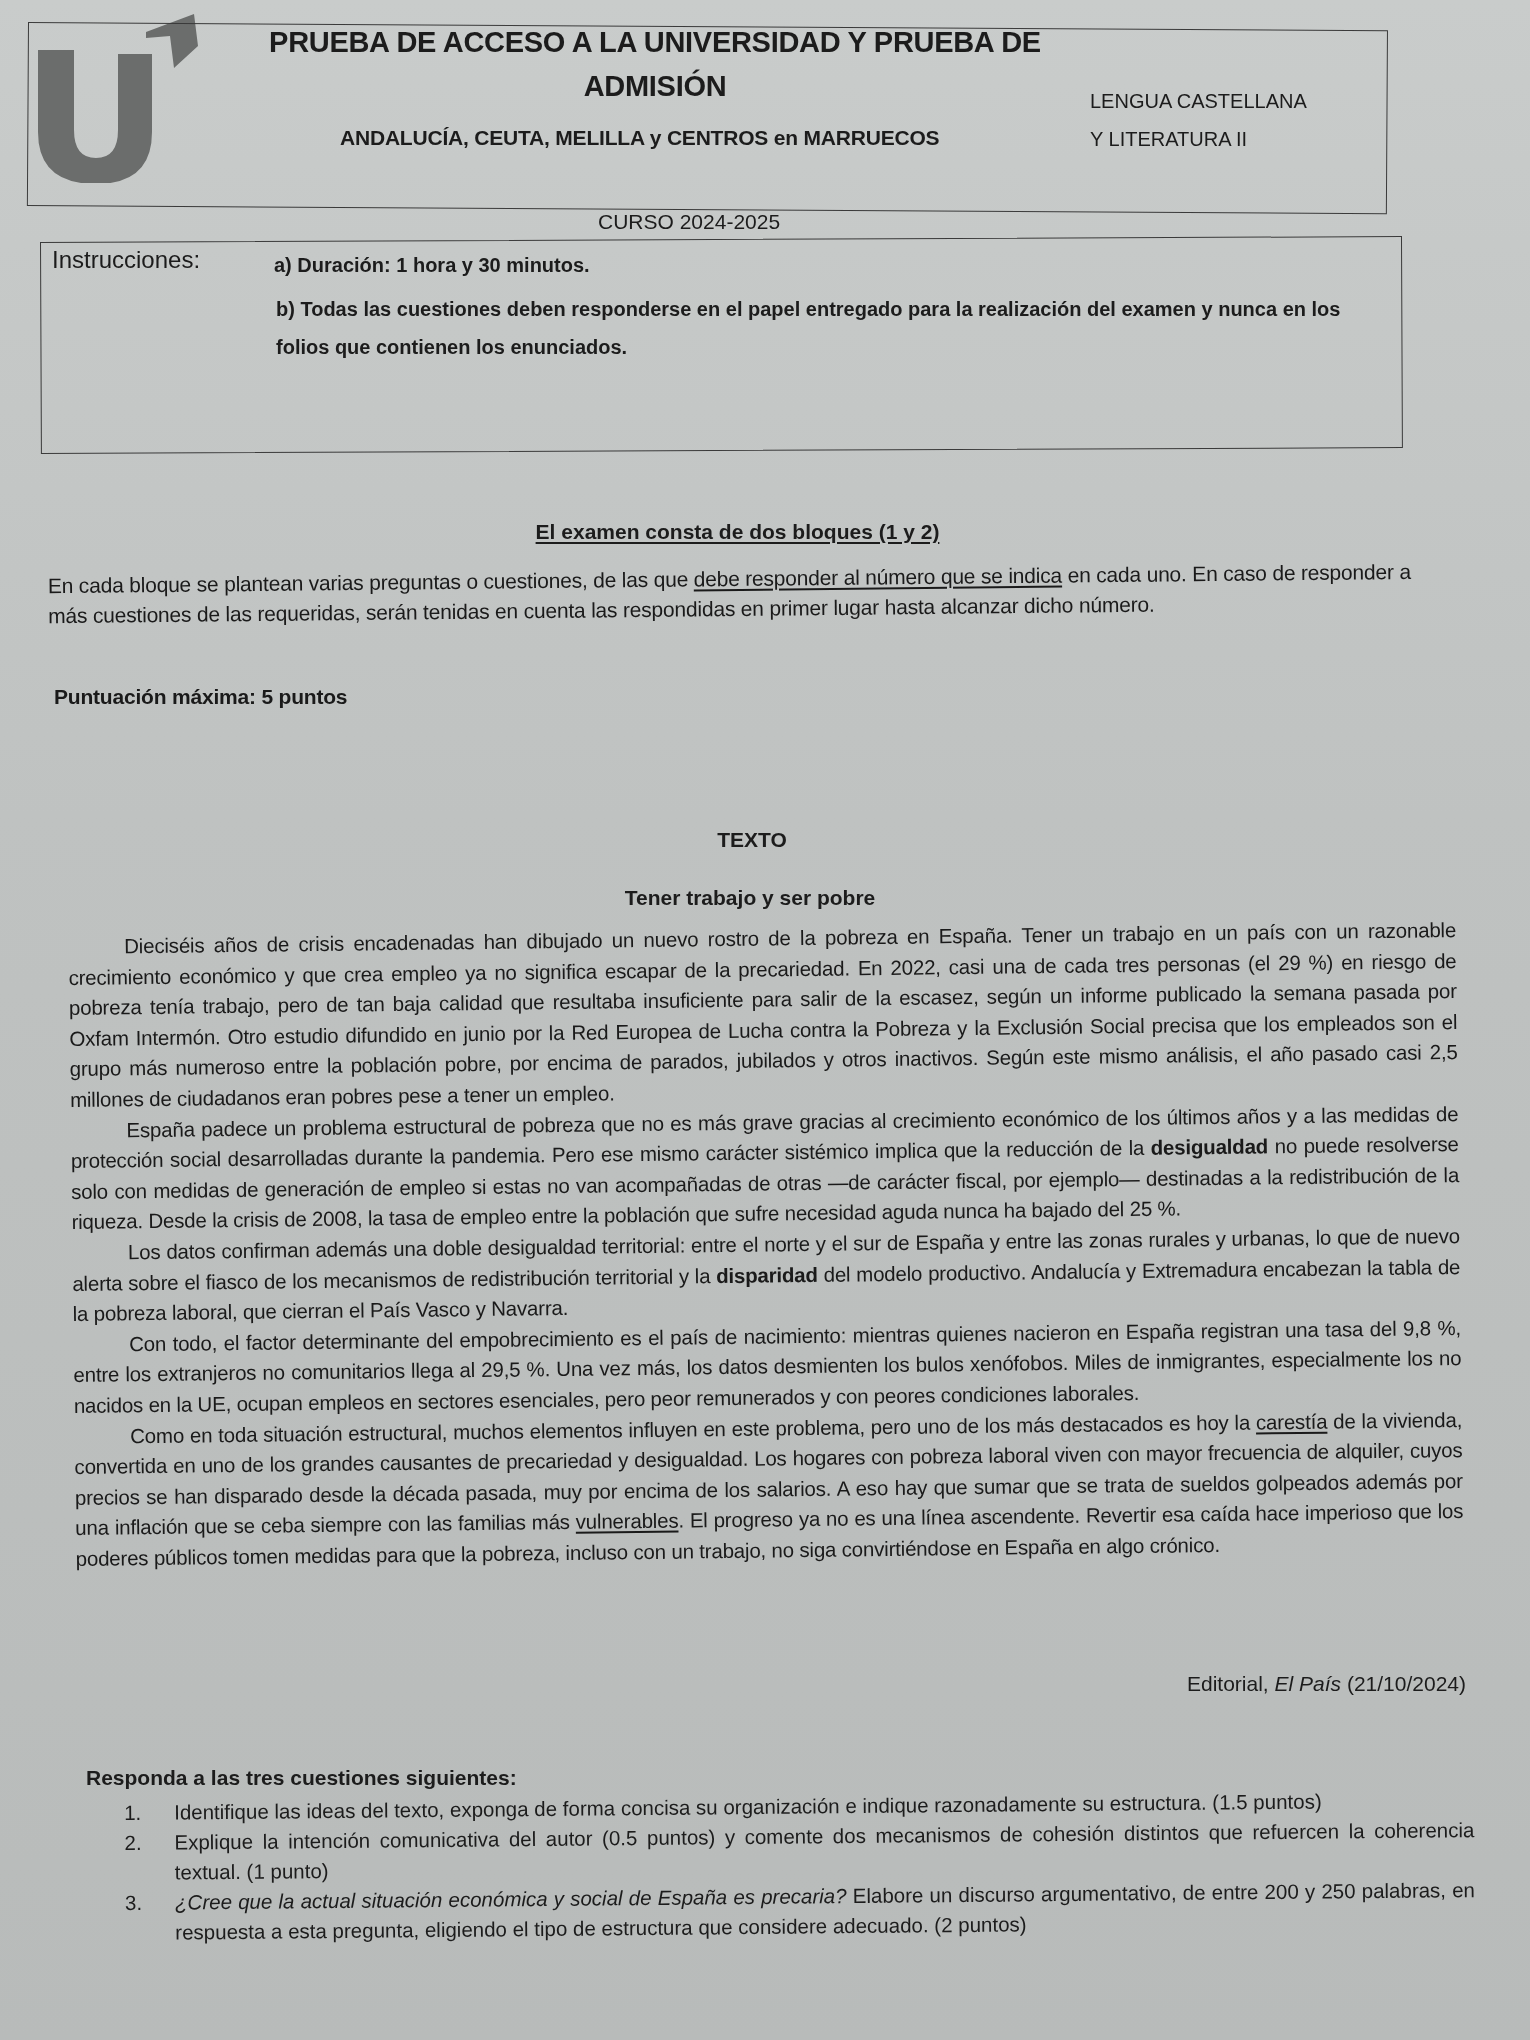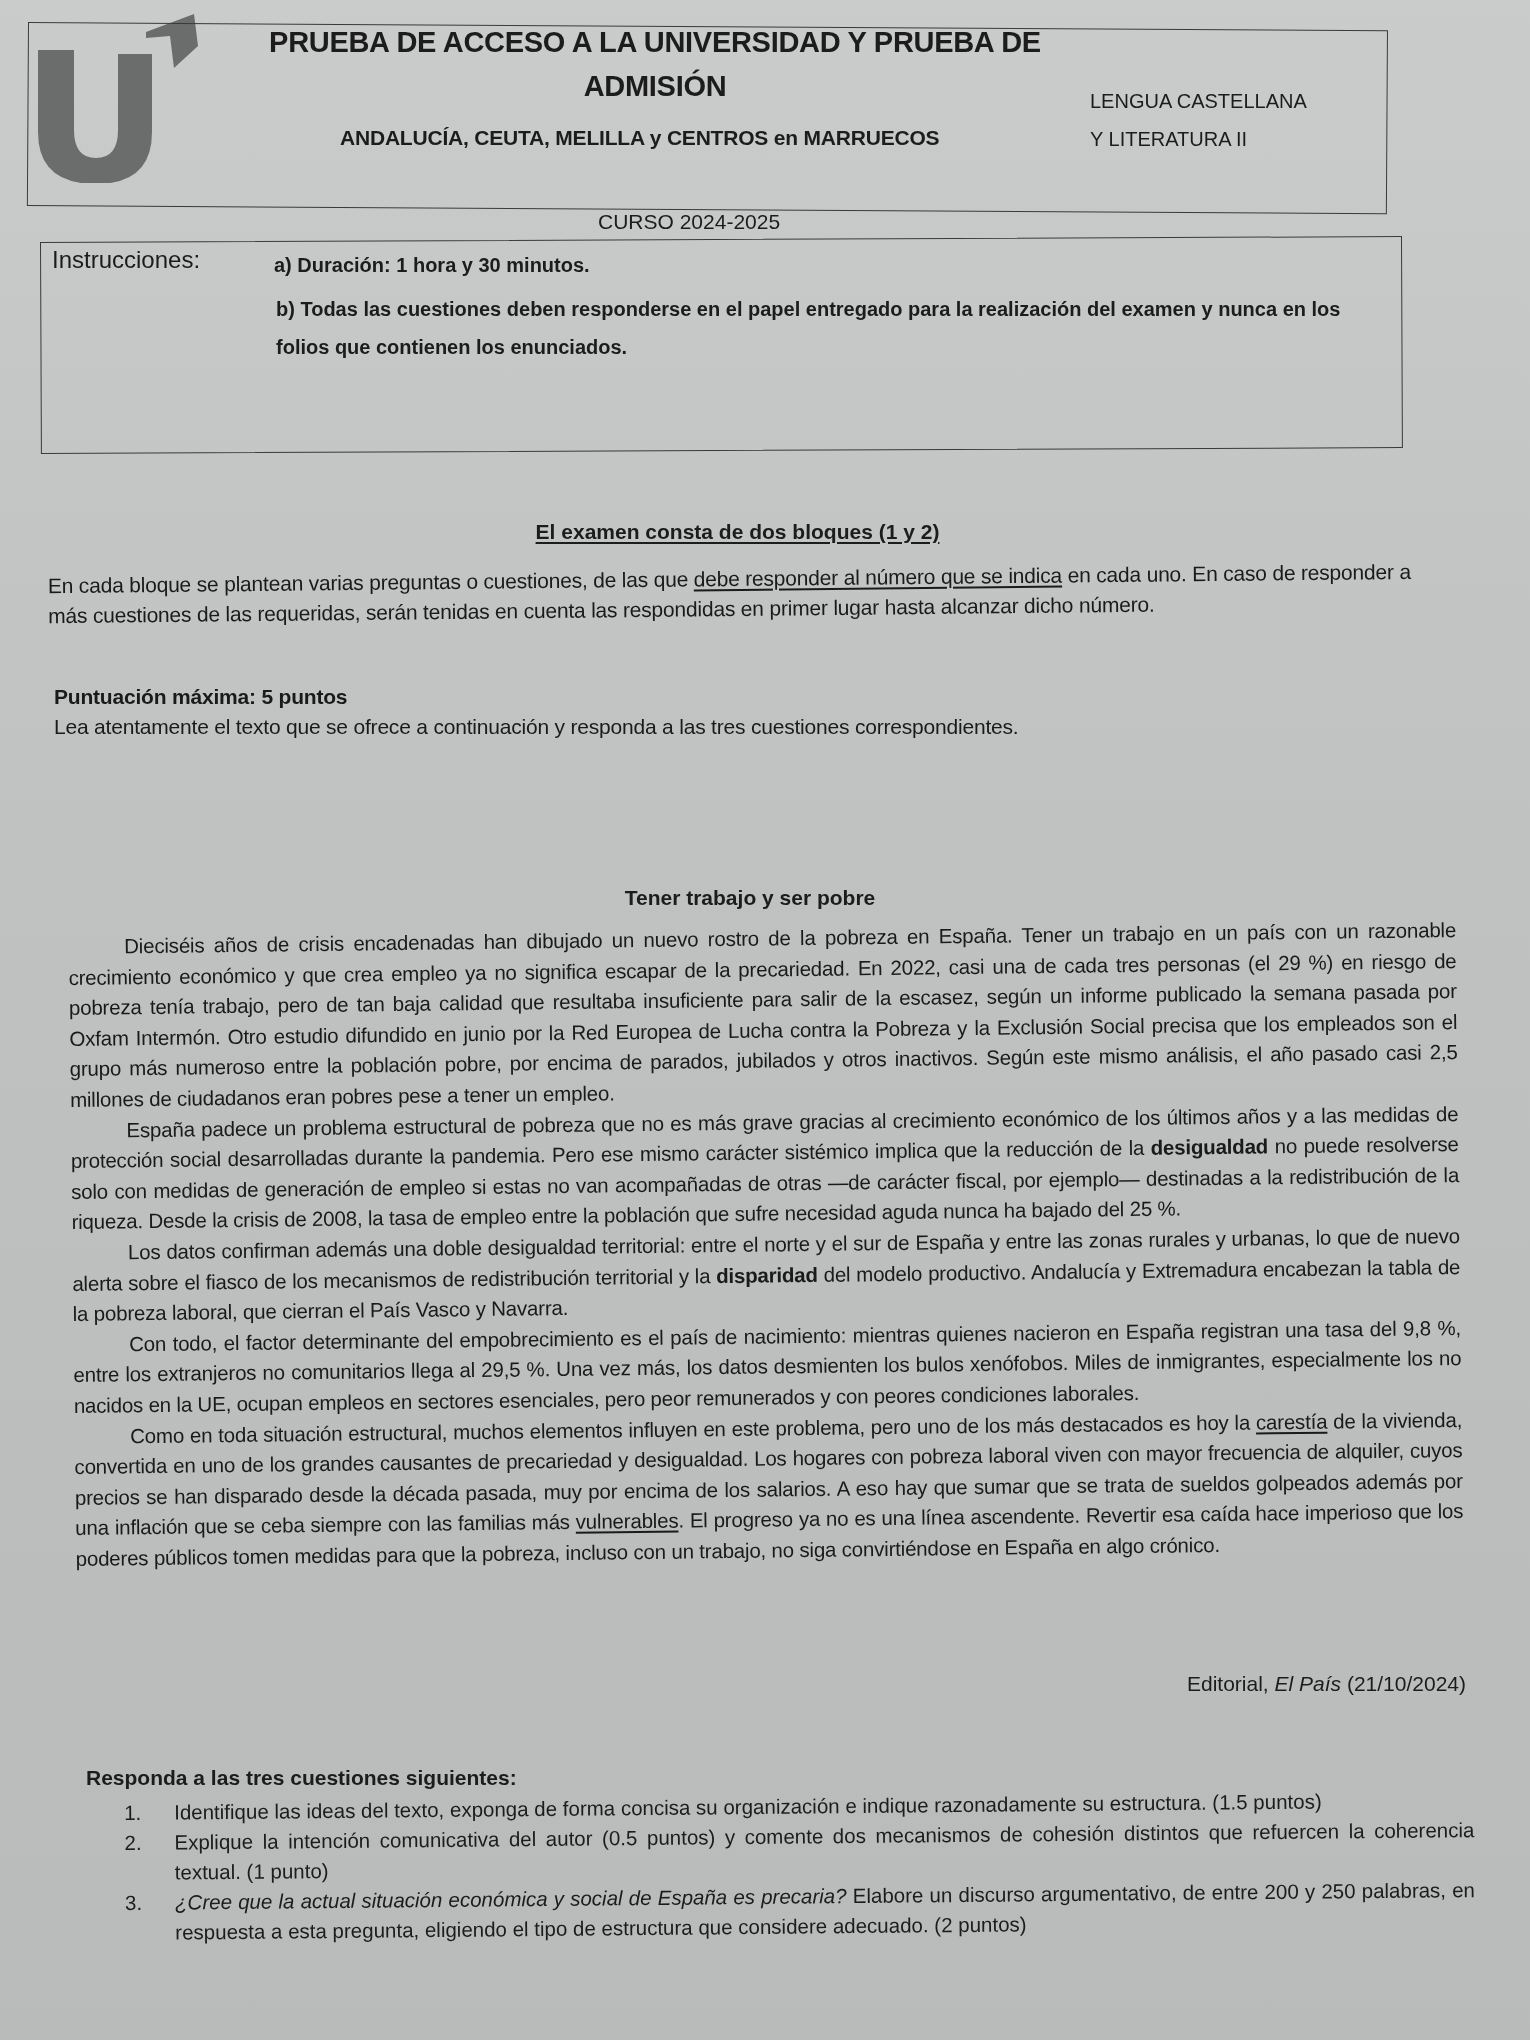--- a/index.html
+++ b/index.html
@@ -71,23 +71,23 @@
   <div class="instr-a">a) Duración: 1 hora y 30 minutos.</div>
   <div class="instr-b">b) Todas las cuestiones deben responderse en el papel entregado para la realización del examen y nunca en los folios que contienen los enunciados.</div>
 
   <div class="center-heading u" style="top:520px; left:0; width:1475px;">El examen consta de dos bloques (1 y 2)</div>
   <div class="para intro">
     <span>En cada bloque se plantean varias preguntas o cuestiones, de las que </span><span class="u">debe responder al número que se indica</span><span> en cada uno. En caso de responder a más cuestiones de las requeridas, serán tenidas en cuenta las respondidas en primer lugar hasta alcanzar dicho número.</span>
   </div>
 
   <div class="para bloque">
     <div><b>Puntuación máxima: 5 puntos</b></div>
-    <div>Lea atentamente el texto que se ofrece a continuación y responda a las tres cuestiones correspondientes.</div>
   </div>
 
+  <div class="center-heading" style="top:828px; left:12px;">TEXTO</div>
   <div class="center-heading" style="top:886px; left:10px;">Tener trabajo y ser pobre</div>
 
   <div class="para text-body">
     <p>Dieciséis años de crisis encadenadas han dibujado un nuevo rostro de la pobreza en España. Tener un trabajo en un país con un razonable crecimiento económico y que crea empleo ya no significa escapar de la precariedad. En 2022, casi una de cada tres personas (el 29 %) en riesgo de pobreza tenía trabajo, pero de tan baja calidad que resultaba insuficiente para salir de la escasez, según un informe publicado la semana pasada por Oxfam Intermón. Otro estudio difundido en junio por la Red Europea de Lucha contra la Pobreza y la Exclusión Social precisa que los empleados son el grupo más numeroso entre la población pobre, por encima de parados, jubilados y otros inactivos. Según este mismo análisis, el año pasado casi 2,5 millones de ciudadanos eran pobres pese a tener un empleo.</p>
     <p><span>España padece un problema estructural de pobreza que no es más grave gracias al crecimiento económico de los últimos años y a las medidas de protección social desarrolladas durante la pandemia. Pero ese mismo carácter sistémico implica que la reducción de la </span><b>desigualdad</b><span> no puede resolverse solo con medidas de generación de empleo si estas no van acompañadas de otras —de carácter fiscal, por ejemplo— destinadas a la redistribución de la riqueza. Desde la crisis de 2008, la tasa de empleo entre la población que sufre necesidad aguda nunca ha bajado del 25 %.</span></p>
     <p><span>Los datos confirman además una doble desigualdad territorial: entre el norte y el sur de España y entre las zonas rurales y urbanas, lo que de nuevo alerta sobre el fiasco de los mecanismos de redistribución territorial y la </span><b>disparidad</b><span> del modelo productivo. Andalucía y Extremadura encabezan la tabla de la pobreza laboral, que cierran el País Vasco y Navarra.</span></p>
     <p>Con todo, el factor determinante del empobrecimiento es el país de nacimiento: mientras quienes nacieron en España registran una tasa del 9,8 %, entre los extranjeros no comunitarios llega al 29,5 %. Una vez más, los datos desmienten los bulos xenófobos. Miles de inmigrantes, especialmente los no nacidos en la UE, ocupan empleos en sectores esenciales, pero peor remunerados y con peores condiciones laborales.</p>
     <p><span>Como en toda situación estructural, muchos elementos influyen en este problema, pero uno de los más destacados es hoy la </span><span class="u">carestía</span><span> de la vivienda, convertida en uno de los grandes causantes de precariedad y desigualdad. Los hogares con pobreza laboral viven con mayor frecuencia de alquiler, cuyos precios se han disparado desde la década pasada, muy por encima de los salarios. A eso hay que sumar que se trata de sueldos golpeados además por una inflación que se ceba siempre con las familias más </span><span class="u">vulnerables</span><span>. El progreso ya no es una línea ascendente. Revertir esa caída hace imperioso que los poderes públicos tomen medidas para que la pobreza, incluso con un trabajo, no siga convirtiéndose en España en algo crónico.</span></p>
   </div>
 

